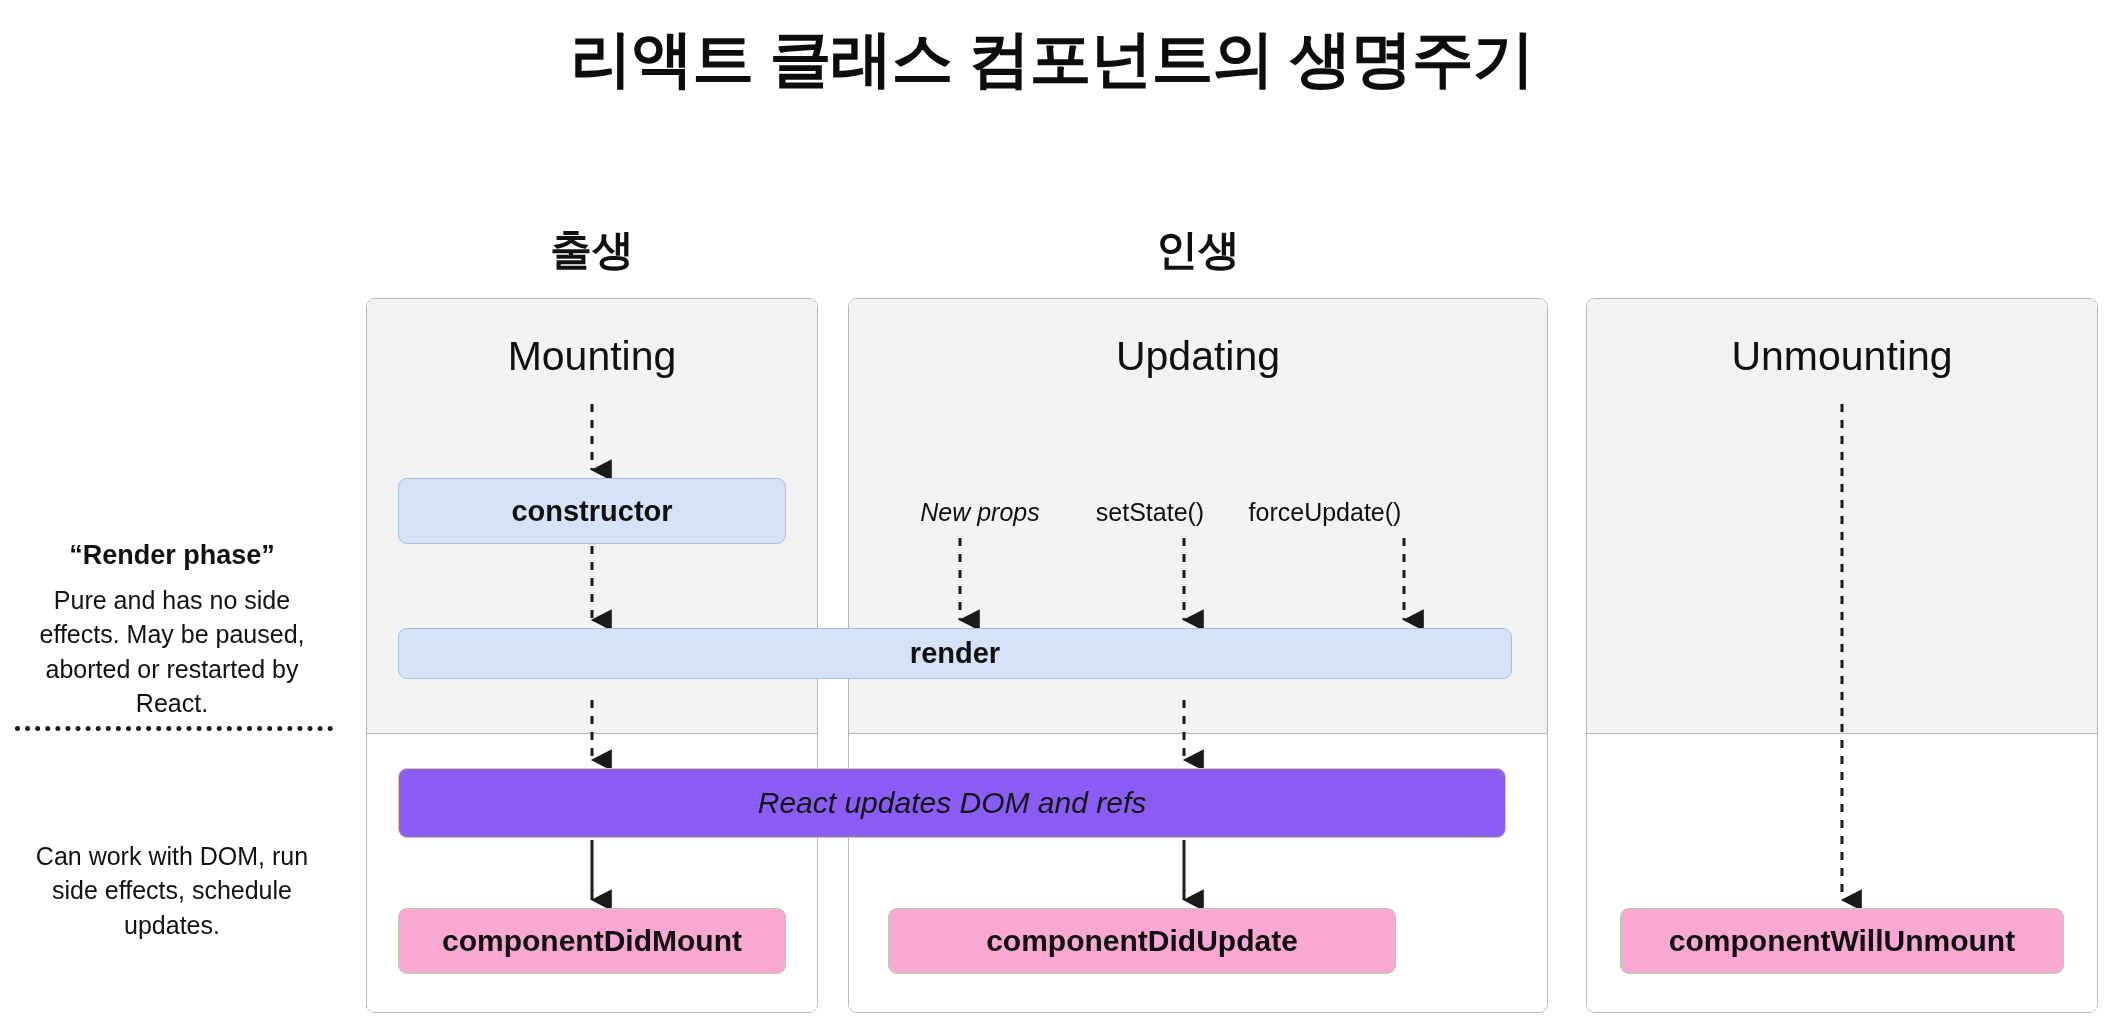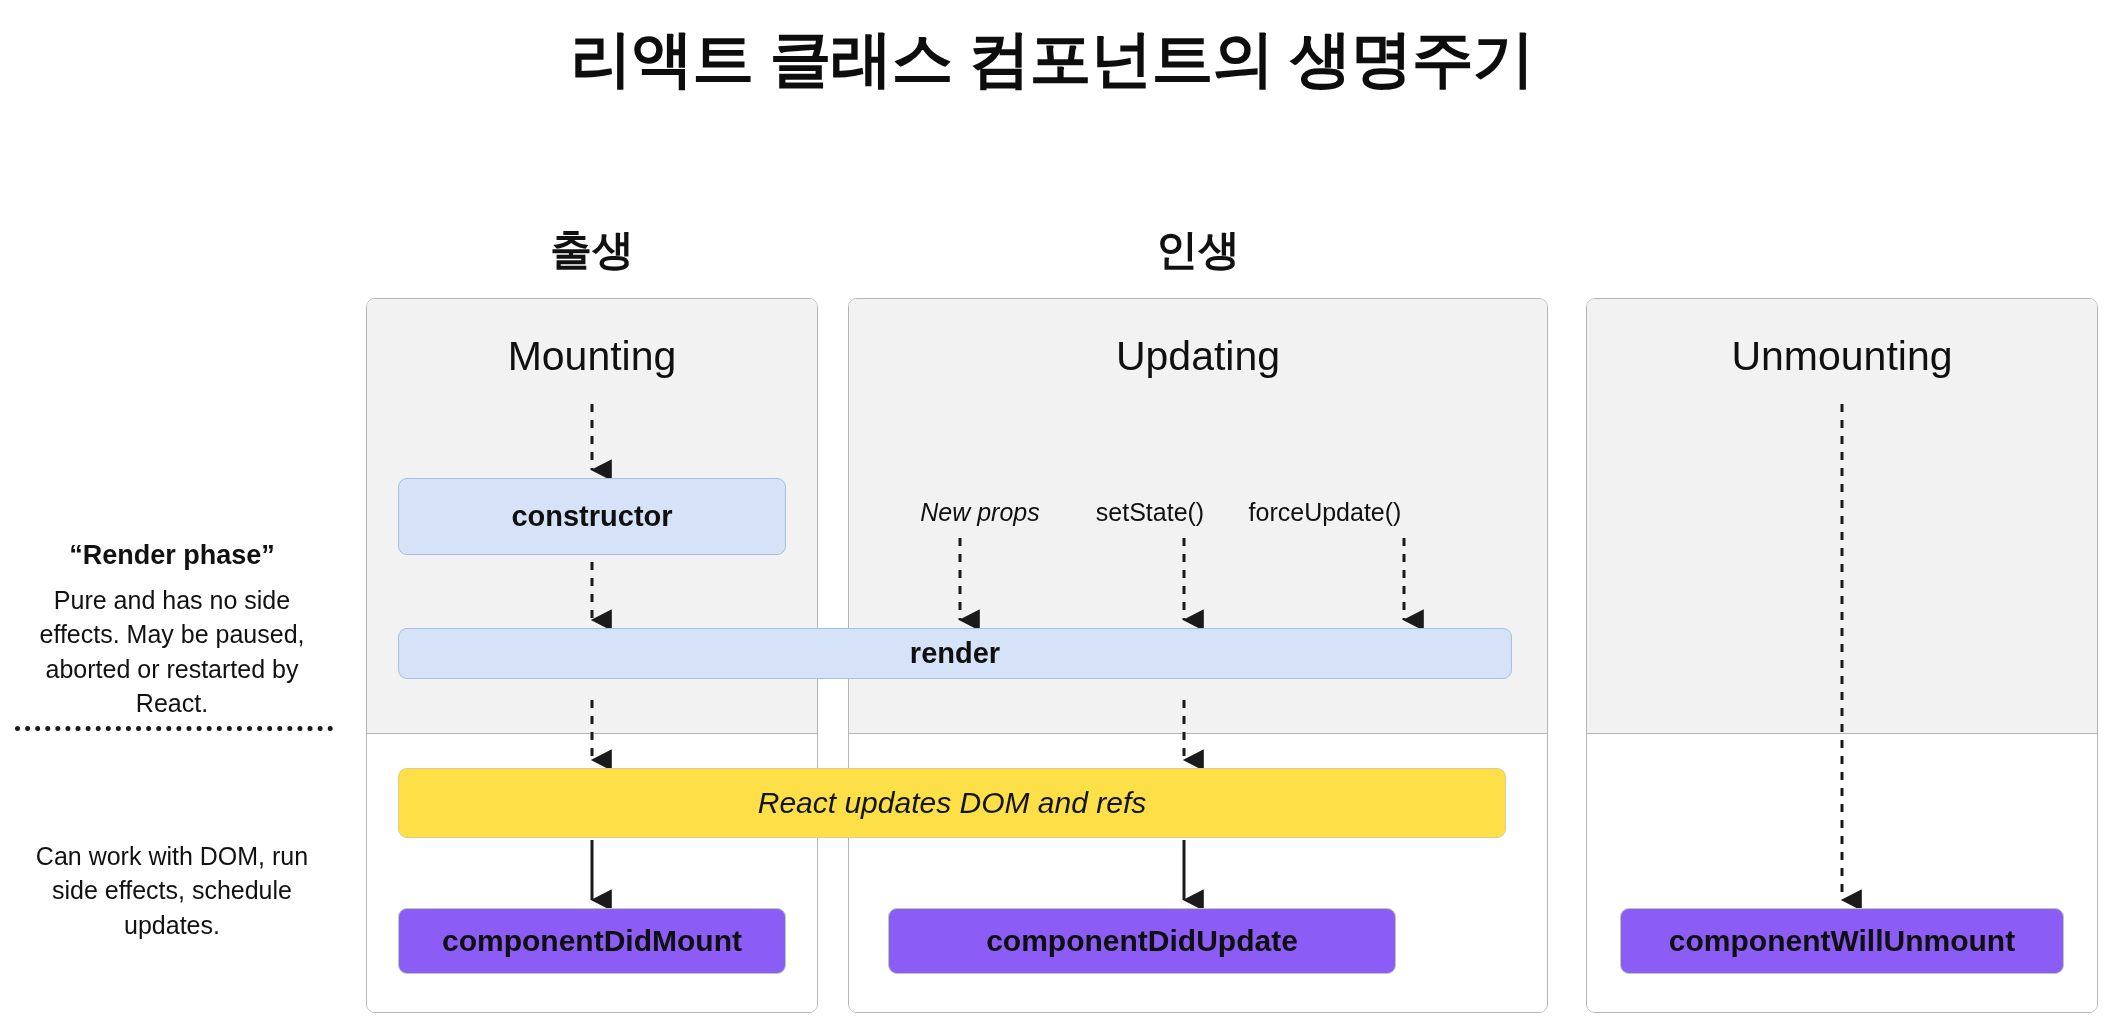--- a/index.html
+++ b/index.html
@@ -117,36 +117,36 @@
   .node-box span { display: block; width: 100%; }
 
   .box-blue {
     background: #d5e2f8;
     border: 1.5px solid #a9bfe0;
     font-size: 29px;
     font-weight: 700;
     color: #101010;
   }
   .box-green {
-    background: #8b5cf6;
+    background: #f9a8d4;
     border: 1.5px solid #b2cfae;
     font-size: 30px;
     font-weight: 700;
     color: #101010;
   }
   .box-yellow {
-    background: #fde047;
+    background: #8b5cf6;
     border: 1.5px solid #ddcb95;
     font-size: 30px;
     font-style: italic;
     font-weight: 400;
     color: #141414;
   }
 
-  .b-constructor   { left: 398px;  top: 478px; width: 388px;  height: 77px; justify-content: flex-end; }
+  .b-constructor   { left: 398px;  top: 478px; width: 388px;  height: 66px; justify-content: flex-end; }
   .b-render        { left: 398px;  top: 628px; width: 1114px; height: 51px; }
   .b-reactupdates  { left: 398px;  top: 768px; width: 1108px; height: 70px; }
   .b-cdm           { left: 398px;  top: 908px; width: 388px;  height: 66px; }
   .b-cdu           { left: 888px;  top: 908px; width: 508px;  height: 66px; }
   .b-cwu           { left: 1620px; top: 908px; width: 444px;  height: 66px; }
 
   
   .trigger-label {
     position: absolute;
     text-align: center;

